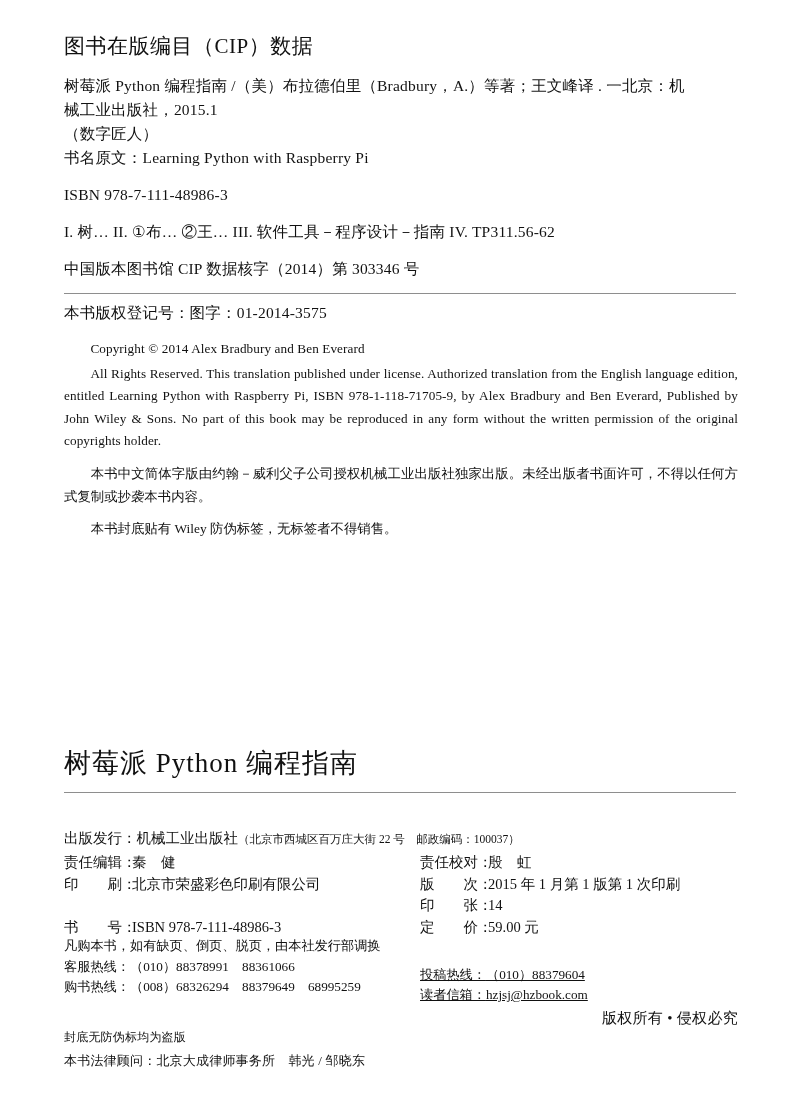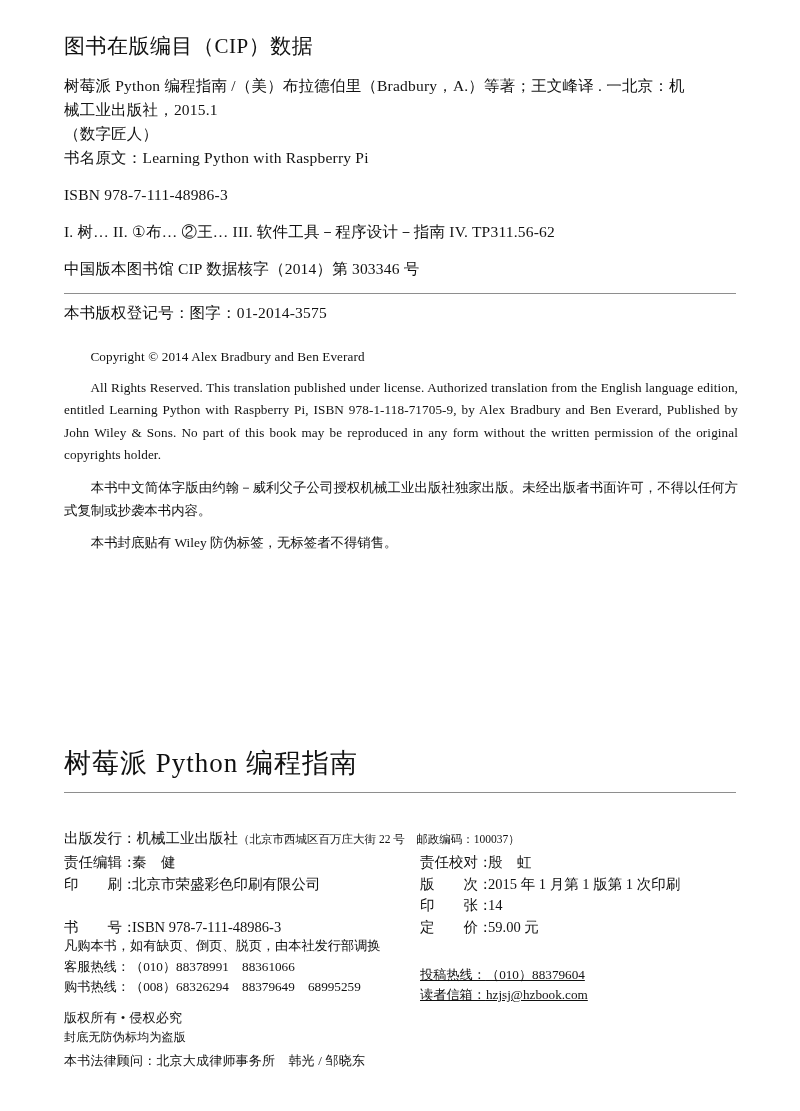--- a/index.html
+++ b/index.html
@@ -73,21 +73,21 @@
     left: 64px;
     top: 338px;
     width: 674px;
   }
   .cp {
     font-size: 13.2px;
     line-height: 22.5px;
     text-align: justify;
     text-justify: inter-character;
     text-indent: 2em;
-    margin: 8px 0 2px 0;
+    margin: 0 0 2px 0;
   }
   .cp-en {
     font-family: "Liberation Serif", "DejaVu Serif", serif;
     letter-spacing: 0.1px;
   }
   .cp-cn {
     font-size: 13.4px;
     line-height: 23px;
     margin-top: 9px;
   }
@@ -166,23 +166,24 @@
   .svc-r { position: absolute; left: 356px; top: 8px; text-decoration: underline; }
 
   
   .footer {
     position: absolute;
     left: 64px;
     top: 1008px;
     width: 674px;
   }
   .ft-strong {
-    font-size: 13px;
+    font-size: 15px;
     line-height: 20px;
     letter-spacing: 0.3px;
+    text-align: right;
   }
   .ft-small {
     font-size: 12px;
     line-height: 19px;
     letter-spacing: 0.2px;
   }
   .ft-mid {
     font-size: 13px;
     line-height: 21px;
     letter-spacing: 0.2px;

